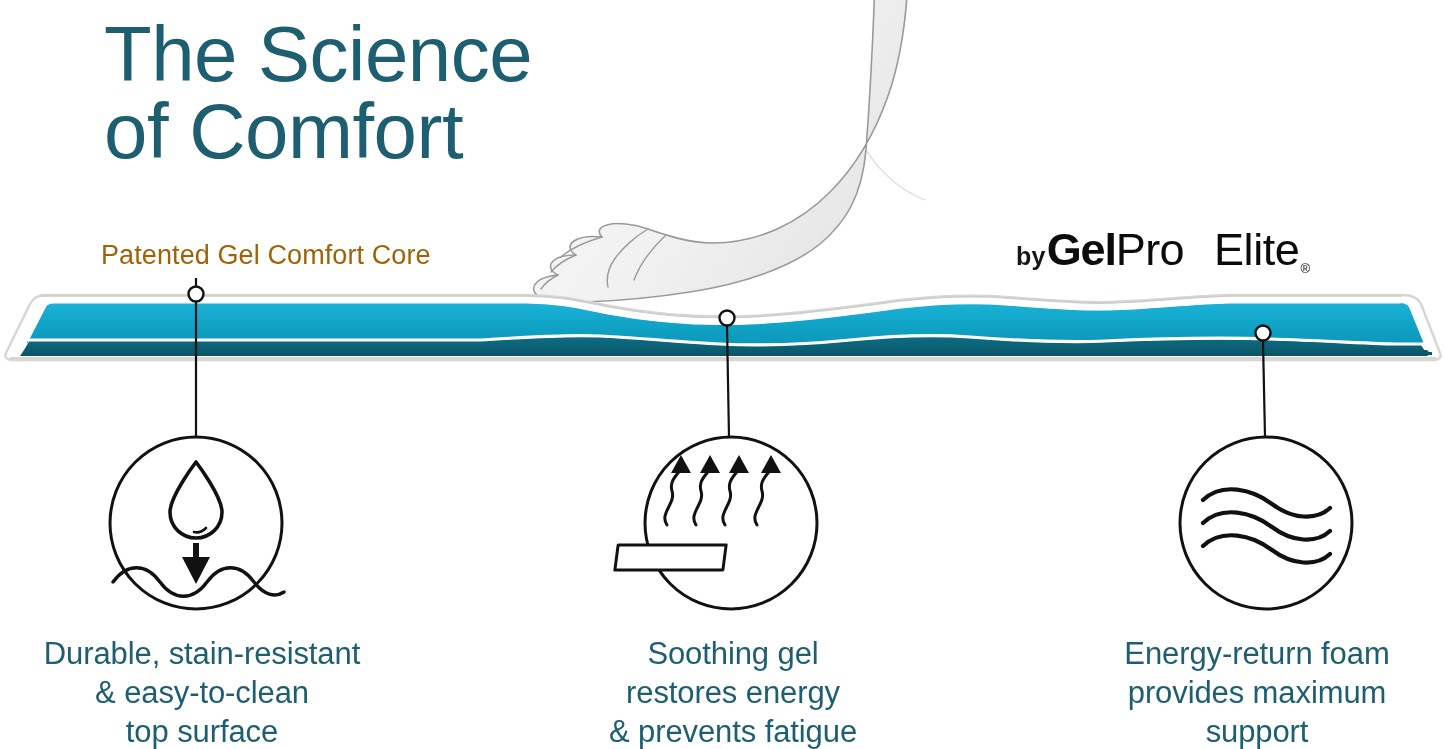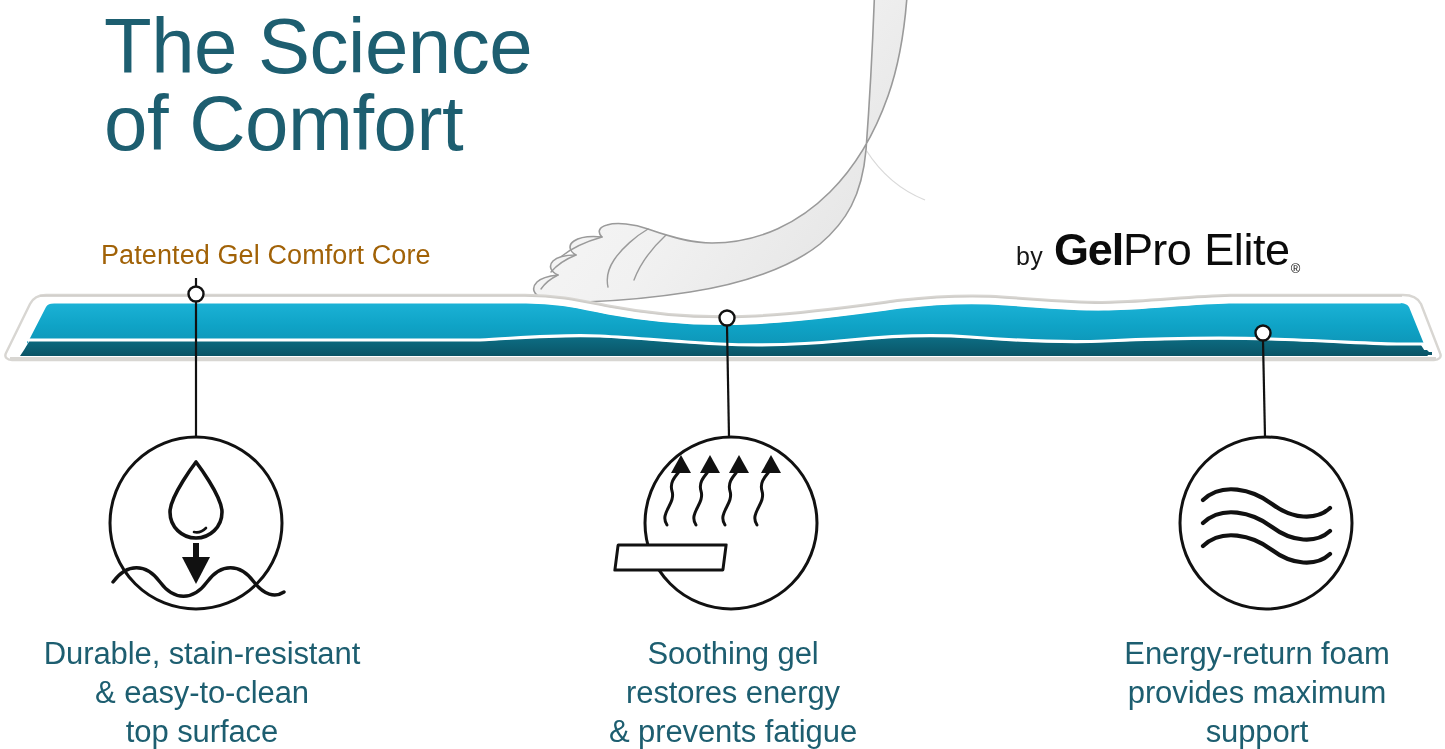--- a/index.html
+++ b/index.html
@@ -16,62 +16,62 @@
     width: 1445px;
     height: 749px;
     background: #ffffff;
     overflow: hidden;
   }
 
   
   #title {
     position: absolute;
     left: 104px;
-    top: 8px;
+    top: 16px;
     width: 620px;
     color: #1D5E70;
     font-size: 78px;
     line-height: 0.99;
     font-weight: 300;
     letter-spacing: -0.5px;
     white-space: pre-line;
   }
 
   
   #brand {
     position: absolute;
     left: 1016px;
     top: 224px;
     display: flex;
     align-items: baseline;
     color: #0b0b0b;
   }
   #brand .by {
     font-size: 25px;
-    font-weight: 400;
+    font-weight: 700;
     letter-spacing: 0.3px;
-    margin-right: 11px;
+    margin-right: 1px;
     color: #161616;
   }
   #brand .gel {
     font-size: 45px;
     font-weight: 700;
     letter-spacing: -1.2px;
   }
   #brand .pro {
     font-size: 45px;
     font-weight: 400;
     letter-spacing: -0.6px;
     text-align: right;
   }
   #brand .elite {
     font-size: 45px;
     font-weight: 300;
     letter-spacing: -0.4px;
-    margin-left: 13px;
+    margin-left: 30px;
   }
   #brand .regmark {
     font-size: 13px;
     font-weight: 400;
     vertical-align: super;
     margin-left: 1px;
     position: relative;
     top: 8px;
   }
 

